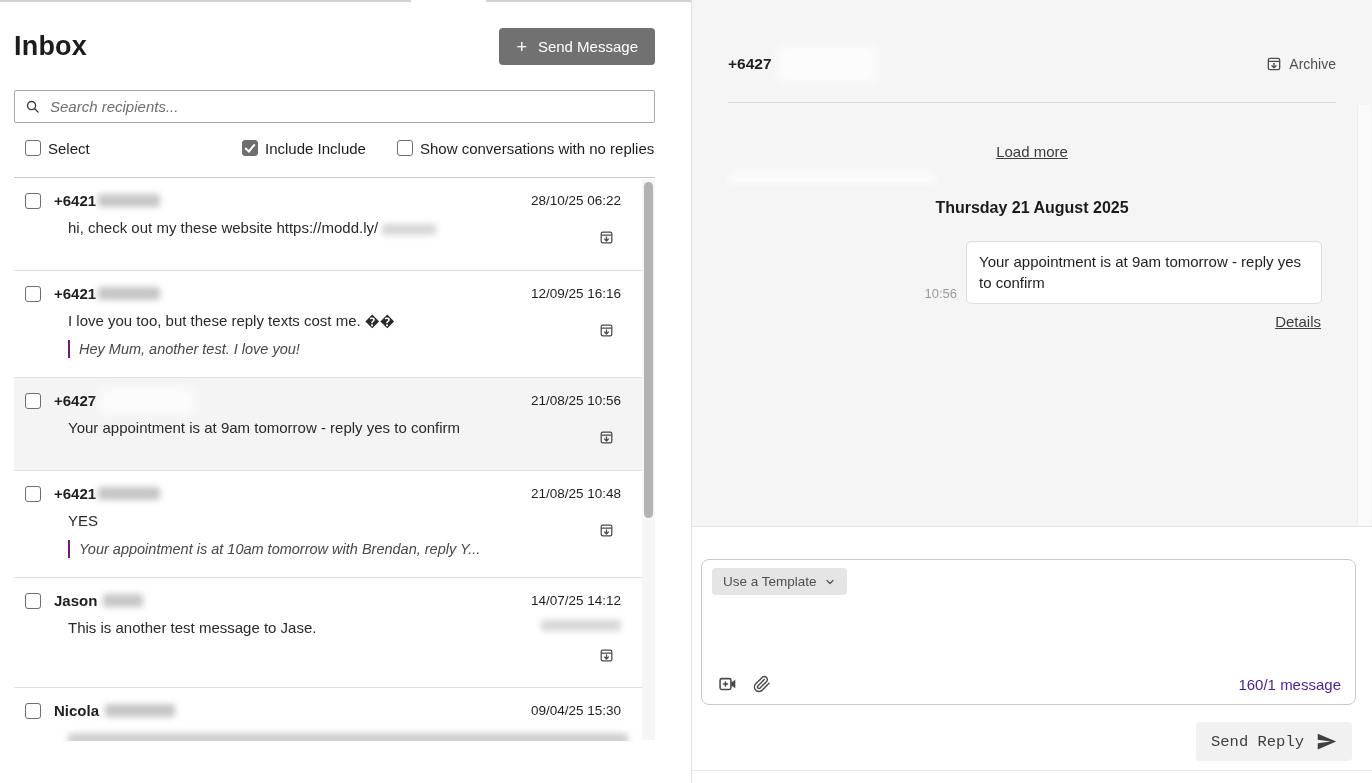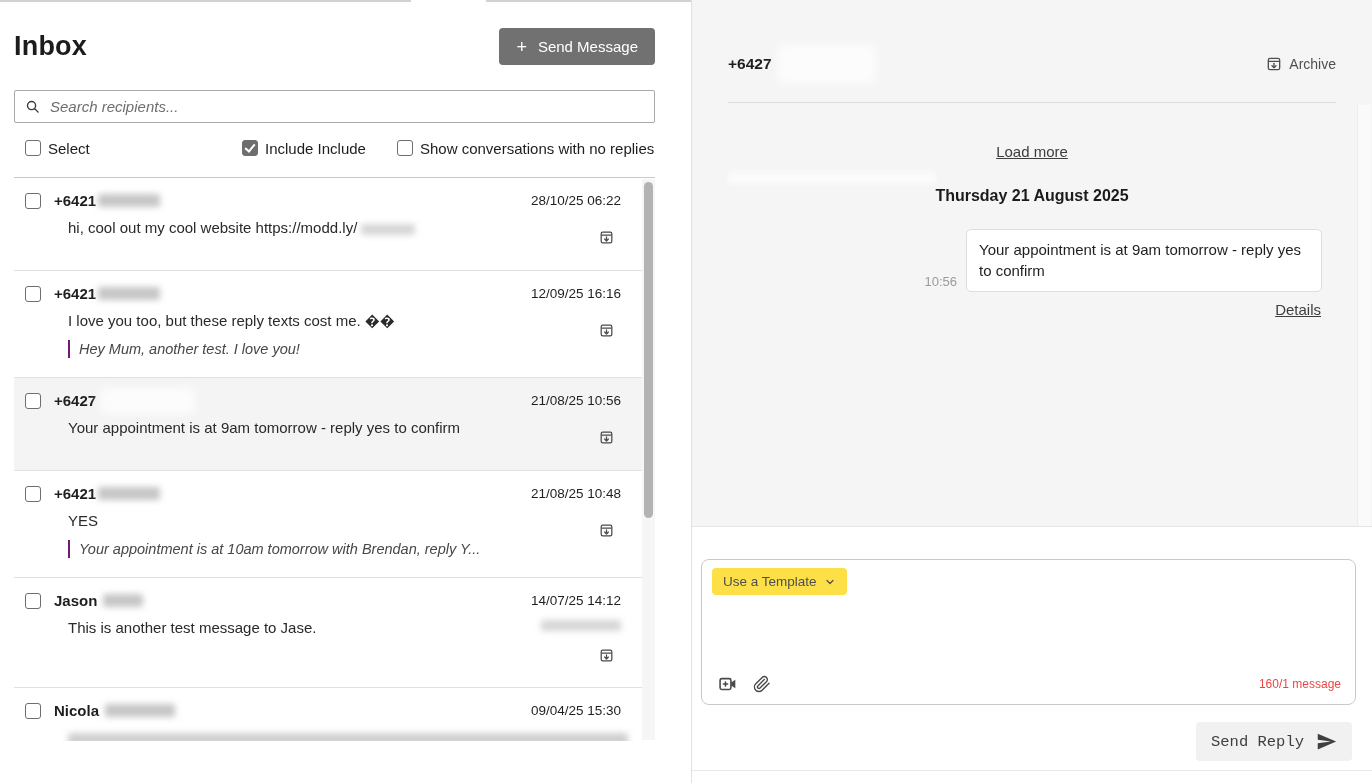--- a/index.html
+++ b/index.html
@@ -69,36 +69,36 @@
   
   .right-panel{flex:1;display:flex;flex-direction:column;position:relative;background:#fff;}
   .msg-area{height:527px;flex:none;background:#f5f5f5;position:relative;padding:0 36px;box-sizing:border-box;border-bottom:1px solid #e4e4e4;}
   .conv-header{display:flex;justify-content:space-between;align-items:center;padding-top:44px;height:40px;box-sizing:content-box;}
   .contact-name{font-size:15.5px;font-weight:bold;color:#1e1e1e;display:flex;align-items:center;}
   .btn-archive{display:flex;align-items:center;gap:7px;background:none;border:none;color:#4f4f4f;font-size:14px;font-family:inherit;cursor:pointer;padding:0;}
   .conv-divider{margin-top:18px;height:1px;background:#dcdcdc;}
   .load-more-wrap{text-align:center;margin-top:40px;position:relative;}
   .load-more{font-size:15px;color:#3d3d3d;text-decoration:underline;cursor:pointer;}
   .faint-blur{position:absolute;left:0;top:29px;}
-  .conv-date-header{text-align:center;margin-top:26px;font-size:16px;font-weight:bold;color:#1b1b1b;}
+  .conv-date-header{text-align:center;margin-top:38px;font-size:16px;font-weight:bold;color:#1b1b1b;}
   .bubble-row{display:flex;justify-content:flex-end;align-items:flex-end;gap:9px;margin-top:24px;padding-right:14px;}
   .bubble-time{font-size:13px;color:#9a9a9a;margin-bottom:3px;flex:none;}
   .bubble{background:#fff;border:1px solid #ddd;border-radius:5px;padding:10px 12px;width:330px;font-size:15px;color:#1f1f1f;line-height:1.38;box-sizing:content-box;}
   .details-row{text-align:right;padding-right:15px;margin-top:9px;}
   .details-link{font-size:15px;color:#3d3d3d;text-decoration:underline;cursor:pointer;}
   .rp-scroll{position:absolute;top:105px;right:1px;width:13px;height:421px;background:#fafafa;border-left:1px solid #ededed;}
 
   .composer-area{flex:1;background:#fff;position:relative;}
   .composer-box{margin:32px 16px 0 9px;height:146px;border:1px solid #c9c9c9;border-radius:8px;background:#fff;position:relative;box-sizing:border-box;}
-  .template-btn{position:absolute;top:8px;left:10px;display:flex;align-items:center;gap:7px;background:#fde047;border:none;border-radius:4px;padding:6px 11px;font-size:13.5px;color:#4f4f4f;font-family:inherit;cursor:pointer;}
+  .template-btn{position:absolute;top:8px;left:10px;display:flex;align-items:center;gap:7px;background:#e5e5e5;border:none;border-radius:4px;padding:6px 11px;font-size:13.5px;color:#4f4f4f;font-family:inherit;cursor:pointer;}
   .reply-input{position:absolute;left:10px;right:10px;top:42px;bottom:38px;border:none;outline:none;resize:none;font-family:inherit;font-size:15px;background:transparent;}
   .composer-foot{position:absolute;left:16px;right:14px;bottom:10px;display:flex;justify-content:space-between;align-items:center;}
   .foot-icons{display:flex;align-items:center;gap:15px;color:#4a4a4a;}
   .foot-icons .icon{cursor:pointer;line-height:0;}
-  .char-counter{font-size:12px;color:#ef4444;}
+  .char-counter{font-size:15px;color:#4c1d95;}
   .send-reply-row{display:flex;justify-content:flex-end;padding-right:20px;margin-top:17px;}
   .btn-send-reply{display:flex;align-items:center;gap:12px;background:#f1f1f1;border:none;border-radius:4px;padding:9px 15px;font-size:15.5px;color:#3f3f3f;font-family:Liberation Mono, monospace;cursor:pointer;}
   .rp-bottom-line{position:absolute;left:0;right:0;bottom:12px;height:1px;background:#e8e8e8;}
 </style>
 </head>
 <body>
 
 <div class="app">
 
   <div class="left-panel">
@@ -137,21 +137,21 @@
       </div>
 
       <div class="conv-list">
 
         <div class="conv-row h93">
           <div class="conv-name-line">
             <span class="cb"></span>
             <span class="conv-name">+6421</span>
             <span class="redact" style="width:62px;height:13px;margin-left:2px;"></span>
           </div>
-          <div class="conv-msg"><span>hi, cool out my cool website https://modd.ly/</span> <span class="redact" style="width:54px;height:11px;background:#d6d6d6;"></span></div>
+          <div class="conv-msg"><span>hi, check out my these website https://modd.ly/</span> <span class="redact" style="width:54px;height:11px;background:#d6d6d6;"></span></div>
           <span class="conv-date">28/10/25 06:22</span>
           <span class="row-archive">
             <svg width="15" height="15" viewBox="0 0 24 24" fill="none" stroke="currentColor" stroke-width="2" stroke-linecap="round" stroke-linejoin="round">
                 <rect x="3.5" y="3.5" width="17" height="17" rx="2.5"></rect>
                 <line x1="5" y1="8" x2="19" y2="8"></line>
                 <path d="M12 11v6"></path>
                 <path d="M9 14.5l3 3 3-3"></path>
               </svg>
           </span>
         </div>

